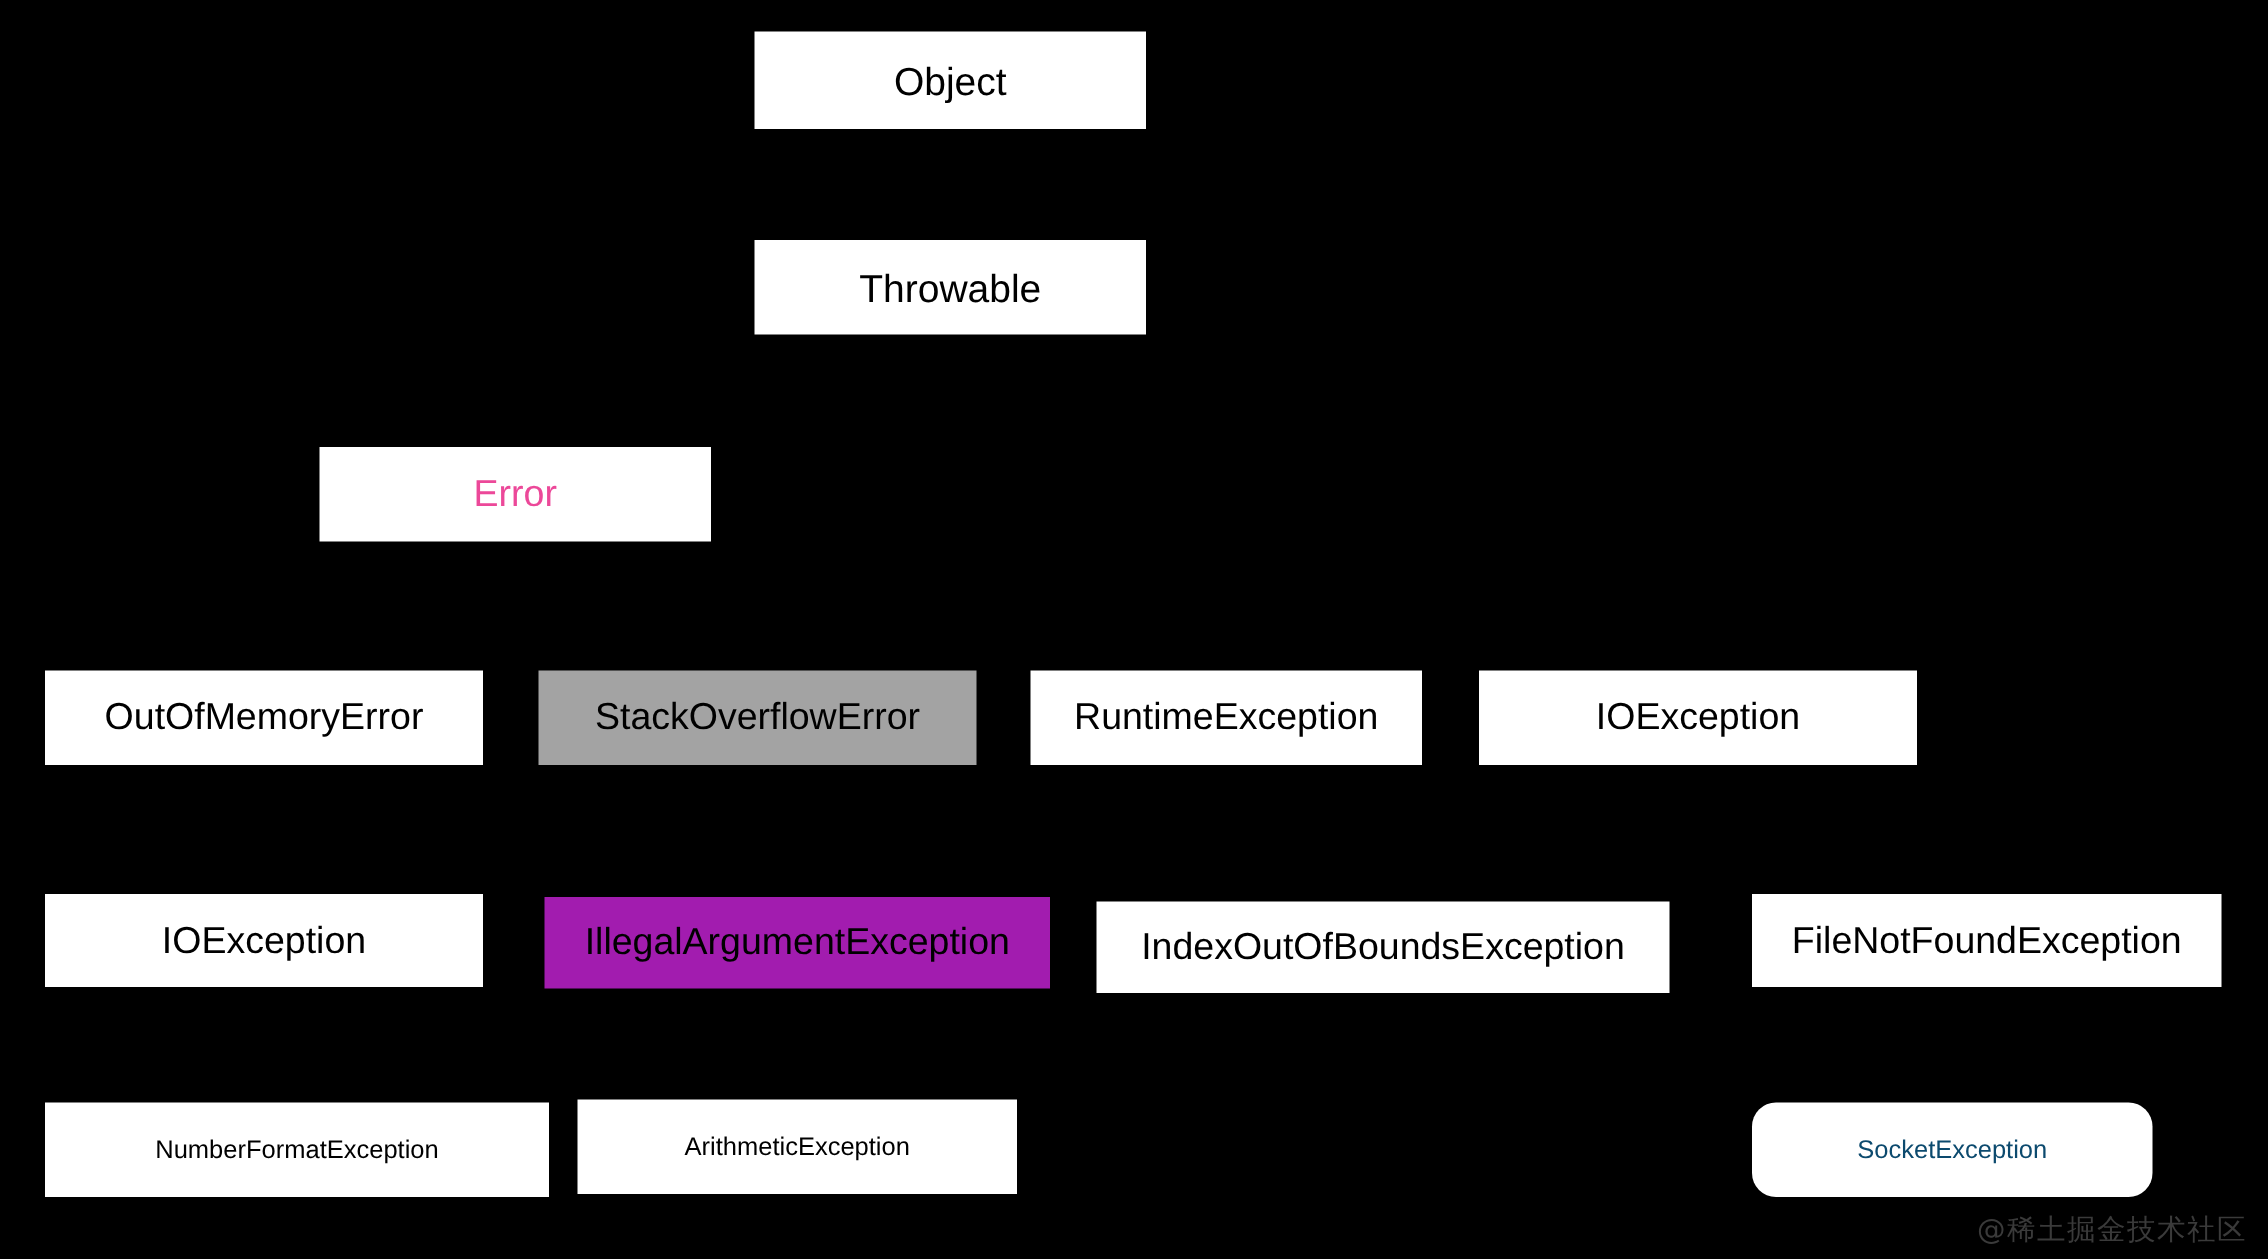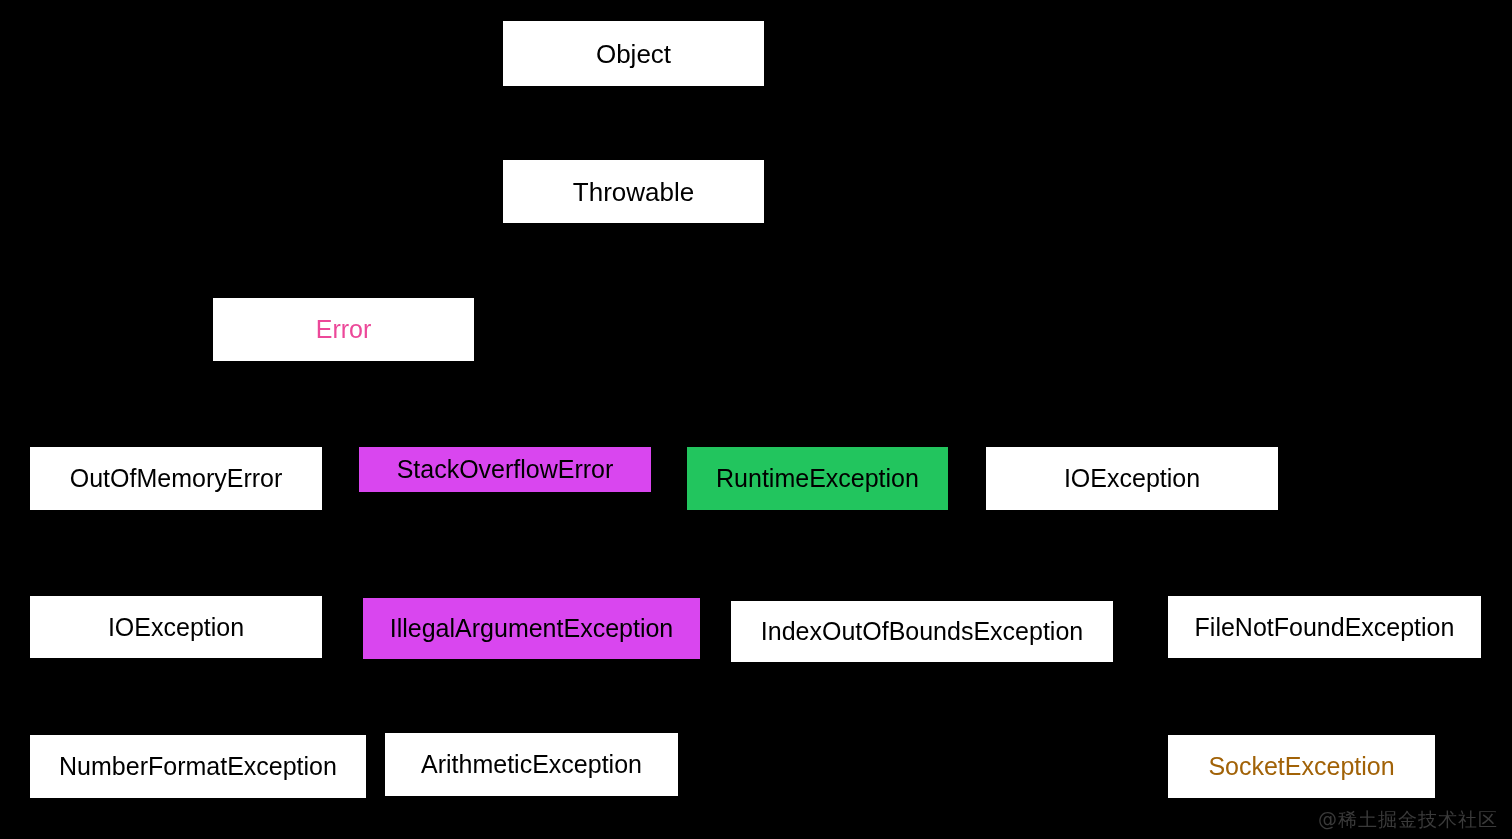--- a/index.html
+++ b/index.html
@@ -38,21 +38,21 @@
   }
   .node-label {
     display: block;
   }
   
   .lvl-0 .node-label,
   .lvl-1 .node-label { font-size: 26px; }
   .lvl-2 .node-label { font-size: 25px; }
   .lvl-3 .node-label { font-size: 25px; }
   .lvl-4 .node-label { font-size: 25px; }
-  .lvl-5 .node-label { font-size: 25px; }
+  .lvl-5 .node-label { font-size: 17px; }
 
   #watermark {
     position: absolute;
     right: 14px;
     bottom: 6px;
     color: #3a3a3a;
     font-size: 19px;
     font-family: "DejaVu Sans", sans-serif;
     letter-spacing: 1px;
     user-select: none;
@@ -68,45 +68,45 @@
     </div>
     <div class="node lvl-1" style="left: 503px; top: 160px; width: 261px; height: 63px; background: rgb(255, 255, 255); color: rgb(0, 0, 0);">
       <span class="node-label">Throwable</span>
     </div>
     <div class="node lvl-2" style="left: 213px; top: 298px; width: 261px; height: 63px; background: rgb(255, 255, 255); color: #ec4899;">
       <span class="node-label">Error</span>
     </div>
     <div class="node lvl-3" style="left: 30px; top: 447px; width: 292px; height: 63px; background: rgb(255, 255, 255); color: rgb(0, 0, 0);">
       <span class="node-label">OutOfMemoryError</span>
     </div>
-    <div class="node lvl-3" style="left: 359px; top: 447px; width: 292px; height: 45px; background: #d946ef; color: rgb(0, 0, 0);">
+    <div class="node lvl-3" style="left: 359px; top: 447px; width: 292px; height: 63px; background: #a3a3a3; color: rgb(0, 0, 0);">
       <span class="node-label">StackOverflowError</span>
     </div>
-    <div class="node lvl-3" style="left: 687px; top: 447px; width: 261px; height: 63px; background: #22c55e; color: rgb(0, 0, 0);">
+    <div class="node lvl-3" style="left: 687px; top: 447px; width: 261px; height: 63px; background: #ffffff; color: rgb(0, 0, 0);">
       <span class="node-label">RuntimeException</span>
     </div>
     <div class="node lvl-3" style="left: 986px; top: 447px; width: 292px; height: 63px; background: rgb(255, 255, 255); color: rgb(0, 0, 0);">
       <span class="node-label">IOException</span>
     </div>
     <div class="node lvl-4" style="left: 30px; top: 596px; width: 292px; height: 62px; background: rgb(255, 255, 255); color: rgb(0, 0, 0);">
       <span class="node-label">IOException</span>
     </div>
-    <div class="node lvl-4" style="left: 363px; top: 598px; width: 337px; height: 61px; background: #d946ef; color: rgb(0, 0, 0);">
+    <div class="node lvl-4" style="left: 363px; top: 598px; width: 337px; height: 61px; background: #a21caf; color: rgb(0, 0, 0);">
       <span class="node-label">IllegalArgumentException</span>
     </div>
     <div class="node lvl-4" style="left: 731px; top: 601px; width: 382px; height: 61px; background: rgb(255, 255, 255); color: rgb(0, 0, 0);">
       <span class="node-label">IndexOutOfBoundsException</span>
     </div>
     <div class="node lvl-4" style="left: 1168px; top: 596px; width: 313px; height: 62px; background: rgb(255, 255, 255); color: rgb(0, 0, 0);">
       <span class="node-label">FileNotFoundException</span>
     </div>
     <div class="node lvl-5" style="left: 30px; top: 735px; width: 336px; height: 63px; background: rgb(255, 255, 255); color: rgb(0, 0, 0);">
       <span class="node-label">NumberFormatException</span>
     </div>
     <div class="node lvl-5" style="left: 385px; top: 733px; width: 293px; height: 63px; background: rgb(255, 255, 255); color: rgb(0, 0, 0);">
       <span class="node-label">ArithmeticException</span>
     </div>
-    <div class="node lvl-5" style="left: 1168px; top: 735px; width: 267px; height: 63px; background: rgb(255, 255, 255); color: #a16207;">
+    <div class="node lvl-5" style="left: 1168px; top: 735px; width: 267px; height: 63px; background: rgb(255, 255, 255); color: #0c4a6e; border-radius: 16px;">
       <span class="node-label">SocketException</span>
     </div>
   </div>
 
 <div id="watermark">@稀土掘金技术社区</div>
 
 </body></html>

